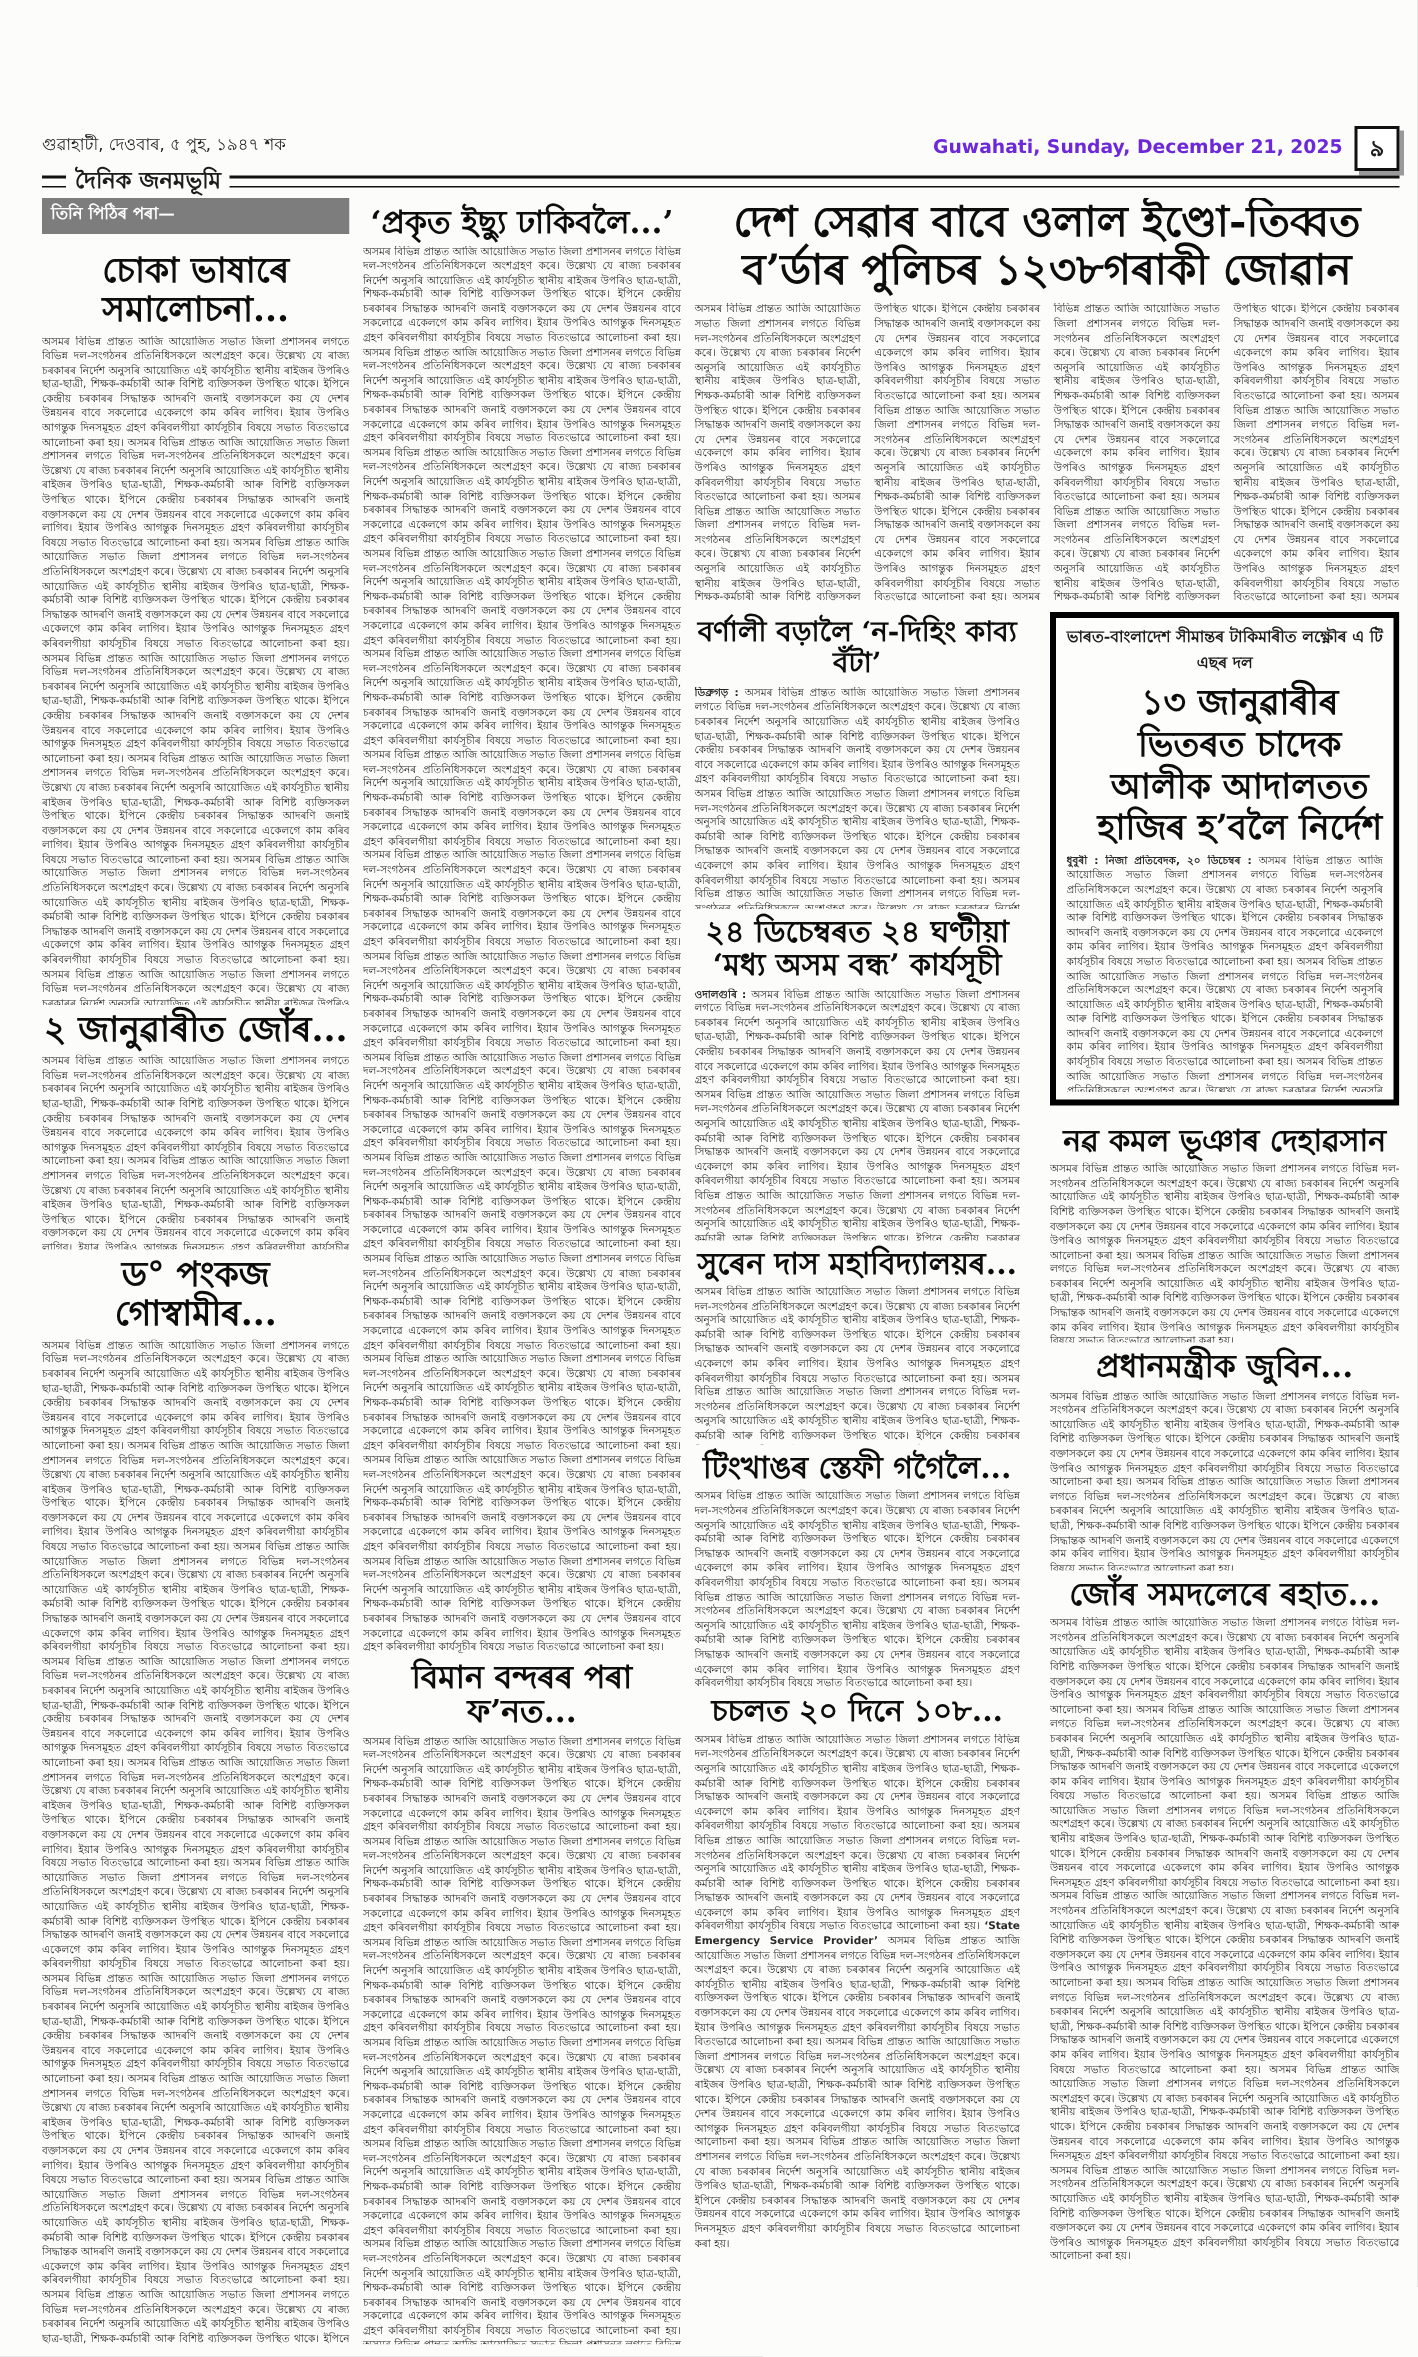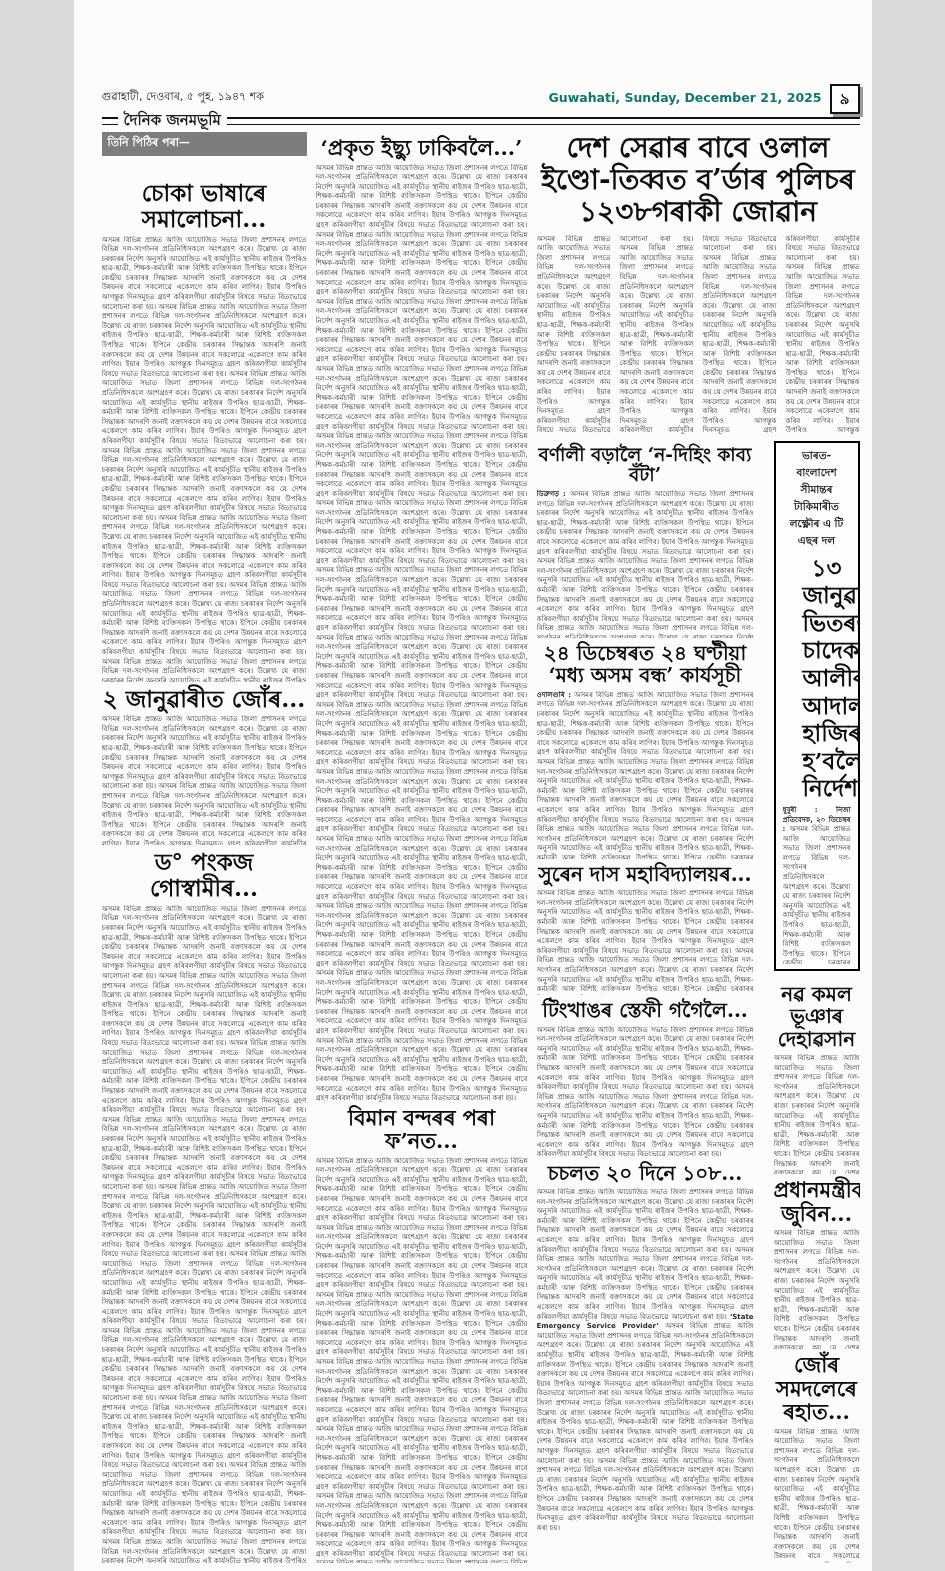--- a/index.html
+++ b/index.html
@@ -1,57 +1,57 @@
 <!DOCTYPE html>
 <html><head>
 <meta charset="utf-8">
 <style>
   html,body{margin:0;padding:0;background:#d9d9d9;}
-  .page{position:relative;width:798px;height:1571px;background:#fcfcfa;margin:0 auto;
+  .page{position:relative;width:945px;height:1571px;background:#fcfcfa;margin:0 auto;
         font-family:"DejaVu Sans",sans-serif;color:#1c1c1c;overflow:hidden;}
   
   .dateline-row{position:absolute;top:88px;left:28px;right:50px;display:flex;
                 justify-content:space-between;align-items:center;}
   .dateline{font-size:11px;color:#222;}
-  .dateline-en{font-size:12.5px;font-weight:bold;color:#0f766e;}
+  .dateline-en{font-size:12.5px;font-weight:bold;color:#6d28d9;}
   .pagenum-box{position:absolute;top:84px;right:12px;width:26px;height:26px;
                border:2px solid #111;background:#fff;display:flex;align-items:center;
                justify-content:center;font-size:15px;font-weight:bold;
                box-shadow:3px 3px 0 0 #9a9a9a;}
   .mast-row{position:absolute;top:108px;left:28px;right:12px;display:flex;align-items:center;gap:6px;}
   .dbl-rule{height:5px;border-top:2px solid #111;border-bottom:1.5px solid #111;}
   .mast-rule-l{width:16px;}
   .mast-rule-r{flex:1;}
   .masthead{font-size:15px;font-weight:bold;white-space:nowrap;font-family:"DejaVu Serif",serif;}
   
   .content{position:absolute;top:132px;left:28px;right:12px;bottom:8px;display:flex;gap:9px;}
   .col{display:flex;flex-direction:column;overflow:hidden;}
   .col1{width:205px;}
   .col2{width:212px;}
   .rightzone{flex:1;display:flex;flex-direction:column;overflow:hidden;}
   .subrow{flex:1;display:flex;gap:20px;overflow:hidden;}
   .col3{width:217px;display:flex;flex-direction:column;overflow:hidden;}
   .col4{flex:1;display:flex;flex-direction:column;overflow:hidden;}
   
   .banner{background:#7d7d7d;color:#fff;font-weight:bold;font-size:11px;
-          padding:2px 6px 3px;margin-bottom:20px;font-family:"DejaVu Serif",serif;}
+          padding:2px 6px 3px;margin-bottom:8px;font-family:"DejaVu Serif",serif;}
   .headline{font-family:"DejaVu Serif",serif;font-weight:bold;text-align:center;
             color:#0d0d0d;line-height:1.12;margin:4px 0 4px;}
   .h-xl{font-size:23px;}
   .h-lead-kicker{font-size:16px;margin:0 0 2px;}
   .h-lead{font-size:28px;line-height:1.15;margin:0 0 6px;}
   .h-md{font-size:20px;}
   .h-sm{font-size:18.5px;}
   .h-box{font-size:23px;line-height:1.2;margin-left:20px;}
   .body{font-size:7px;line-height:9.6px;text-align:justify;color:#2a2a2a;
         overflow:hidden;word-break:break-word;}
   .body b{font-size:7px;}
   .lead-body{height:202px;column-count:4;column-gap:9px;margin-bottom:4px;}
   .byline{font-weight:bold;}
-  .boxed{border:2px solid #000000;padding:5px 7px;margin-bottom:8px;background:#fdfdfb;}
+  .boxed{border:4px solid #000000;padding:5px 7px;margin-bottom:8px;background:#fdfdfb;}
   .boxed .kicker{font-size:10.5px;font-weight:bold;text-align:center;margin-bottom:2px;
                  font-family:"DejaVu Serif",serif;}
   .fill{flex:1;}
   .hfix{flex:none;}
 </style>
 </head>
 <body>
 
 <div class="page">
 

